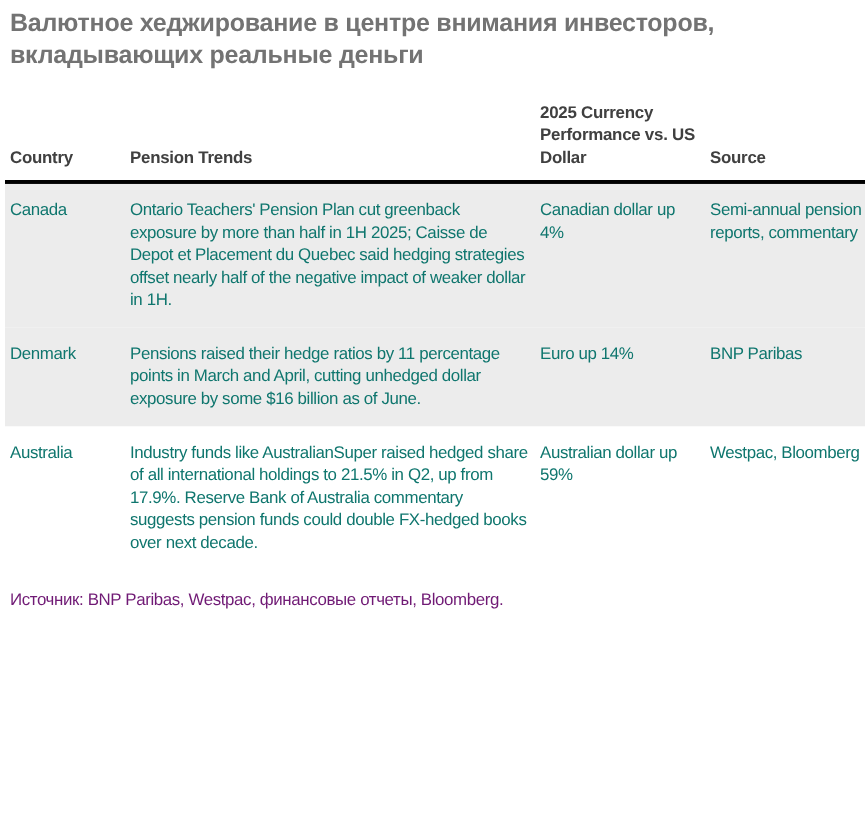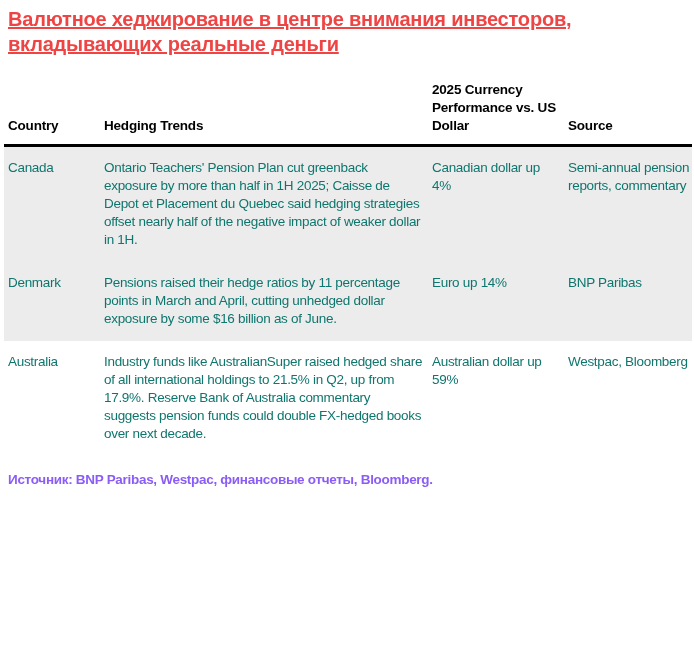--- a/index.html
+++ b/index.html
@@ -12,43 +12,42 @@
   .page {
     width: 694px;
     min-height: 666px;
     padding: 5px 2px 10px 4px;
   }
   .title {
     font-size: 20px;
     font-weight: bold;
     line-height: 25px;
     letter-spacing: -0.2px;
-    color: #ef4444;
+    color: #737373;
     margin: 2px 6px 0 4px;
     max-width: 672px;
-    text-decoration: underline;
   }
   table.data-table {
     width: 688px;
     border-collapse: collapse;
     table-layout: fixed;
     margin-top: 24px;
   }
   col.c-country  { width: 100px; }
   col.c-trend    { width: 328px; }
   col.c-currency { width: 136px; }
   col.c-source   { width: 124px; }
   thead th {
     text-align: left;
     vertical-align: bottom;
     font-size: 13.5px;
     font-weight: bold;
     line-height: 18px;
     letter-spacing: -0.2px;
-    color: #000000;
+    color: #404040;
     padding: 0 8px 9px 0;
     border-bottom: 3px solid #000000;
   }
   thead th.country { padding-left: 4px; margin-left: 48px; }
   tbody td {
     vertical-align: top;
     font-size: 13.5px;
     font-weight: normal;
     line-height: 18px;
     letter-spacing: -0.3px;
@@ -56,43 +55,42 @@
     padding: 12px 8px 13px 0;
   }
   tbody td.country { padding-left: 4px; }
   tbody td.currency { padding-right: 24px; }
   tbody td.source { padding-right: 2px; }
   tr.shaded { background: #ececec; }
   .footnote {
     font-size: 13.5px;
     line-height: 18px;
     letter-spacing: -0.3px;
-    color: #8b5cf6;
+    color: #701a75;
     margin: 15px 6px 12px 4px;
-    font-weight: bold;
   }
 </style>
 </head>
 <body>
 
 <div class="page">
 
   <h1 class="title">Валютное хеджирование в центре внимания инвесторов, вкладывающих реальные деньги</h1>
 
   <table class="data-table">
     <colgroup>
       <col class="c-country">
       <col class="c-trend">
       <col class="c-currency">
       <col class="c-source">
     </colgroup>
     <thead>
       <tr>
         <th class="country">Country</th>
-        <th class="trend">Hedging Trends</th>
+        <th class="trend">Pension Trends</th>
         <th class="currency">2025 Currency Performance vs. US Dollar</th>
         <th class="source">Source</th>
       </tr>
     </thead>
     <tbody>
       <tr class="shaded">
         <td class="country">Canada</td>
         <td class="trend">Ontario Teachers' Pension Plan cut greenback exposure by more than half in 1H 2025; Caisse de Depot et Placement du Quebec said hedging strategies offset nearly half of the negative impact of weaker dollar in 1H.</td>
         <td class="currency">Canadian dollar up 4%</td>
         <td class="source">Semi-annual pension reports, commentary</td>

